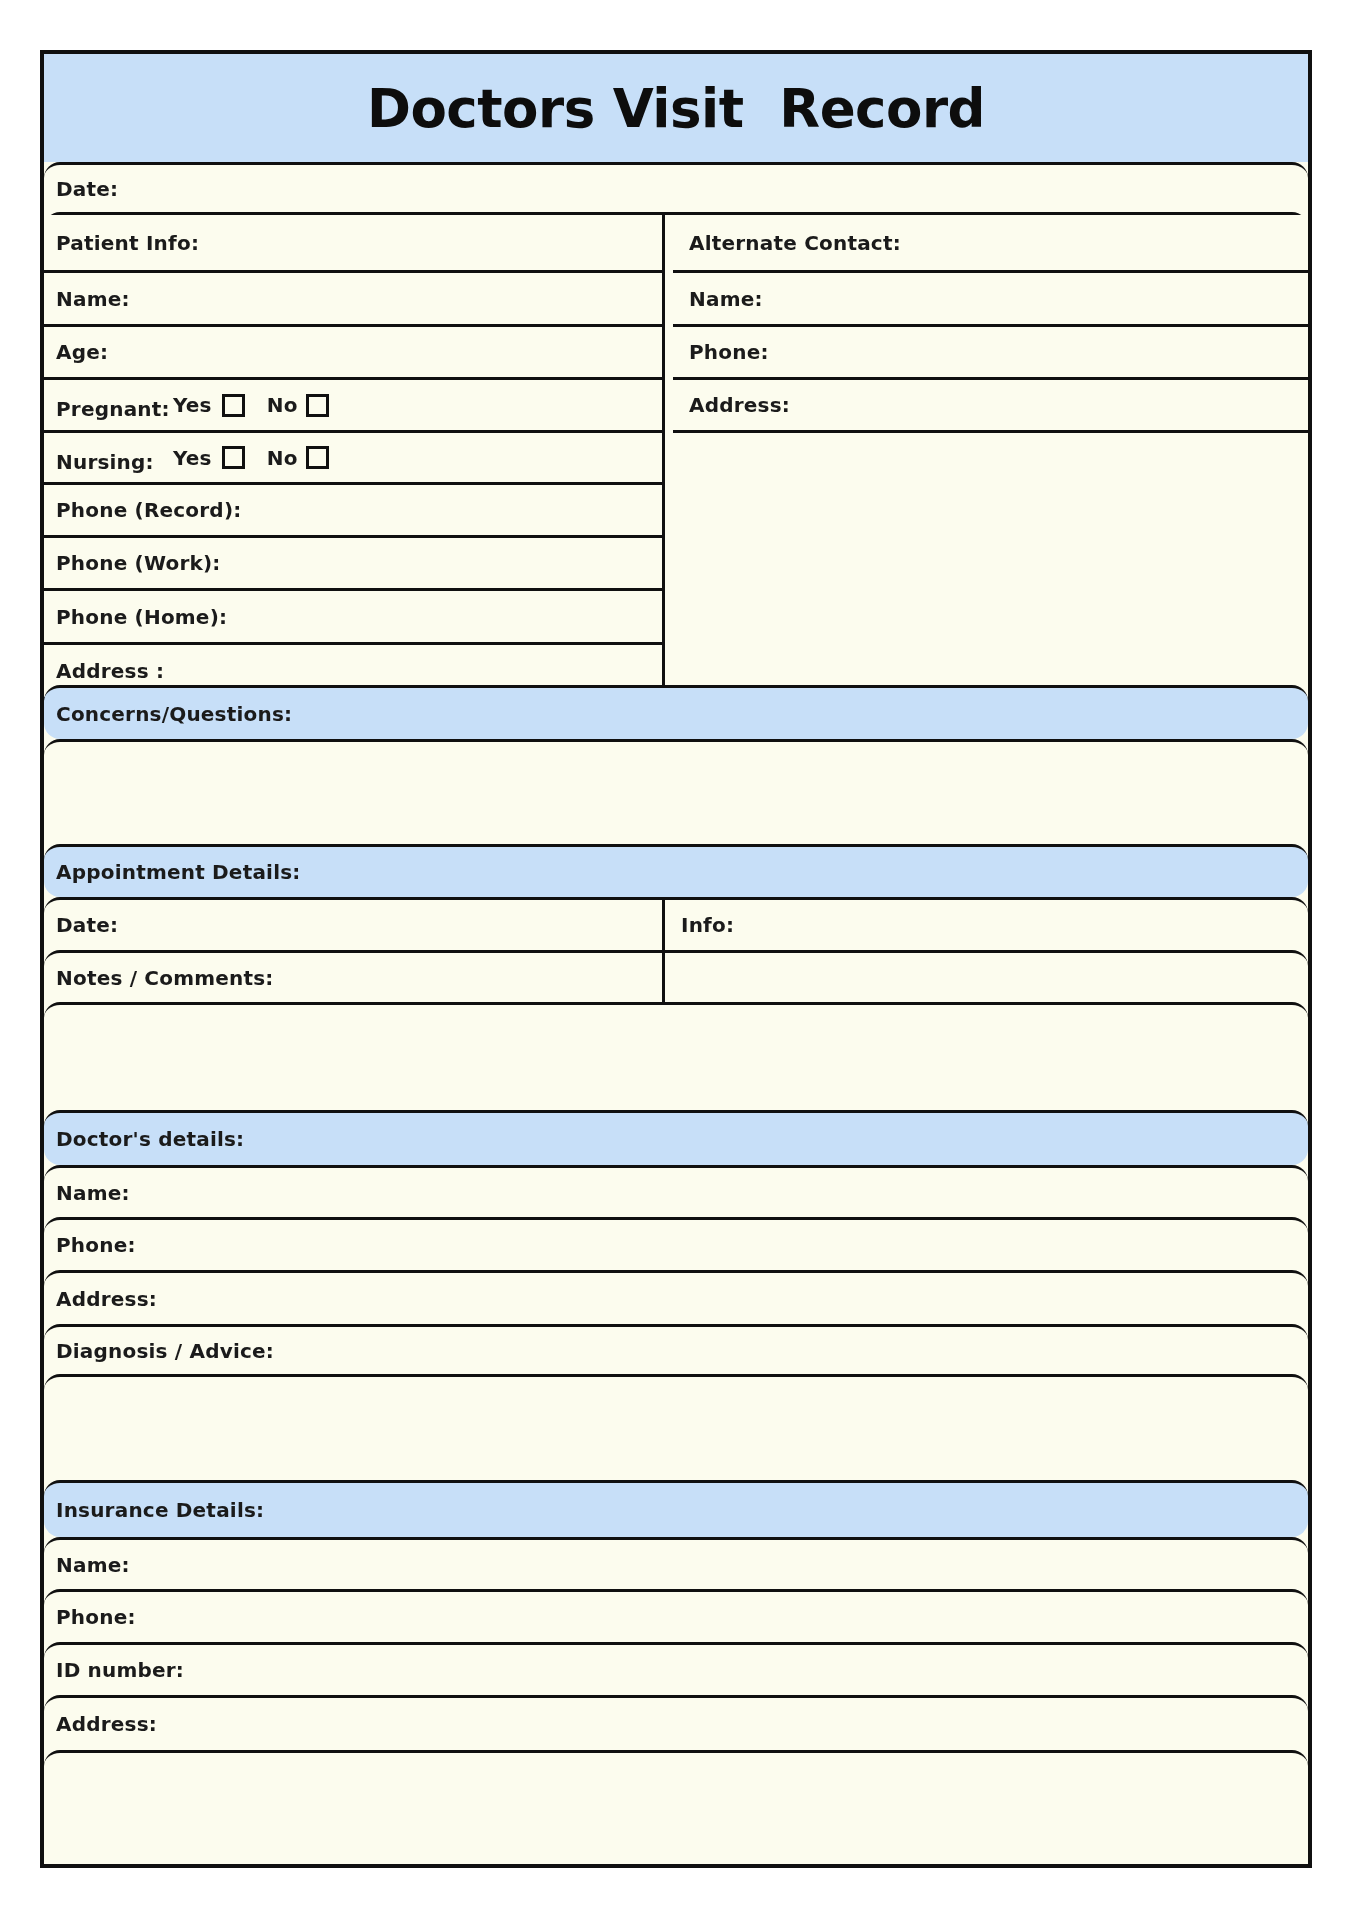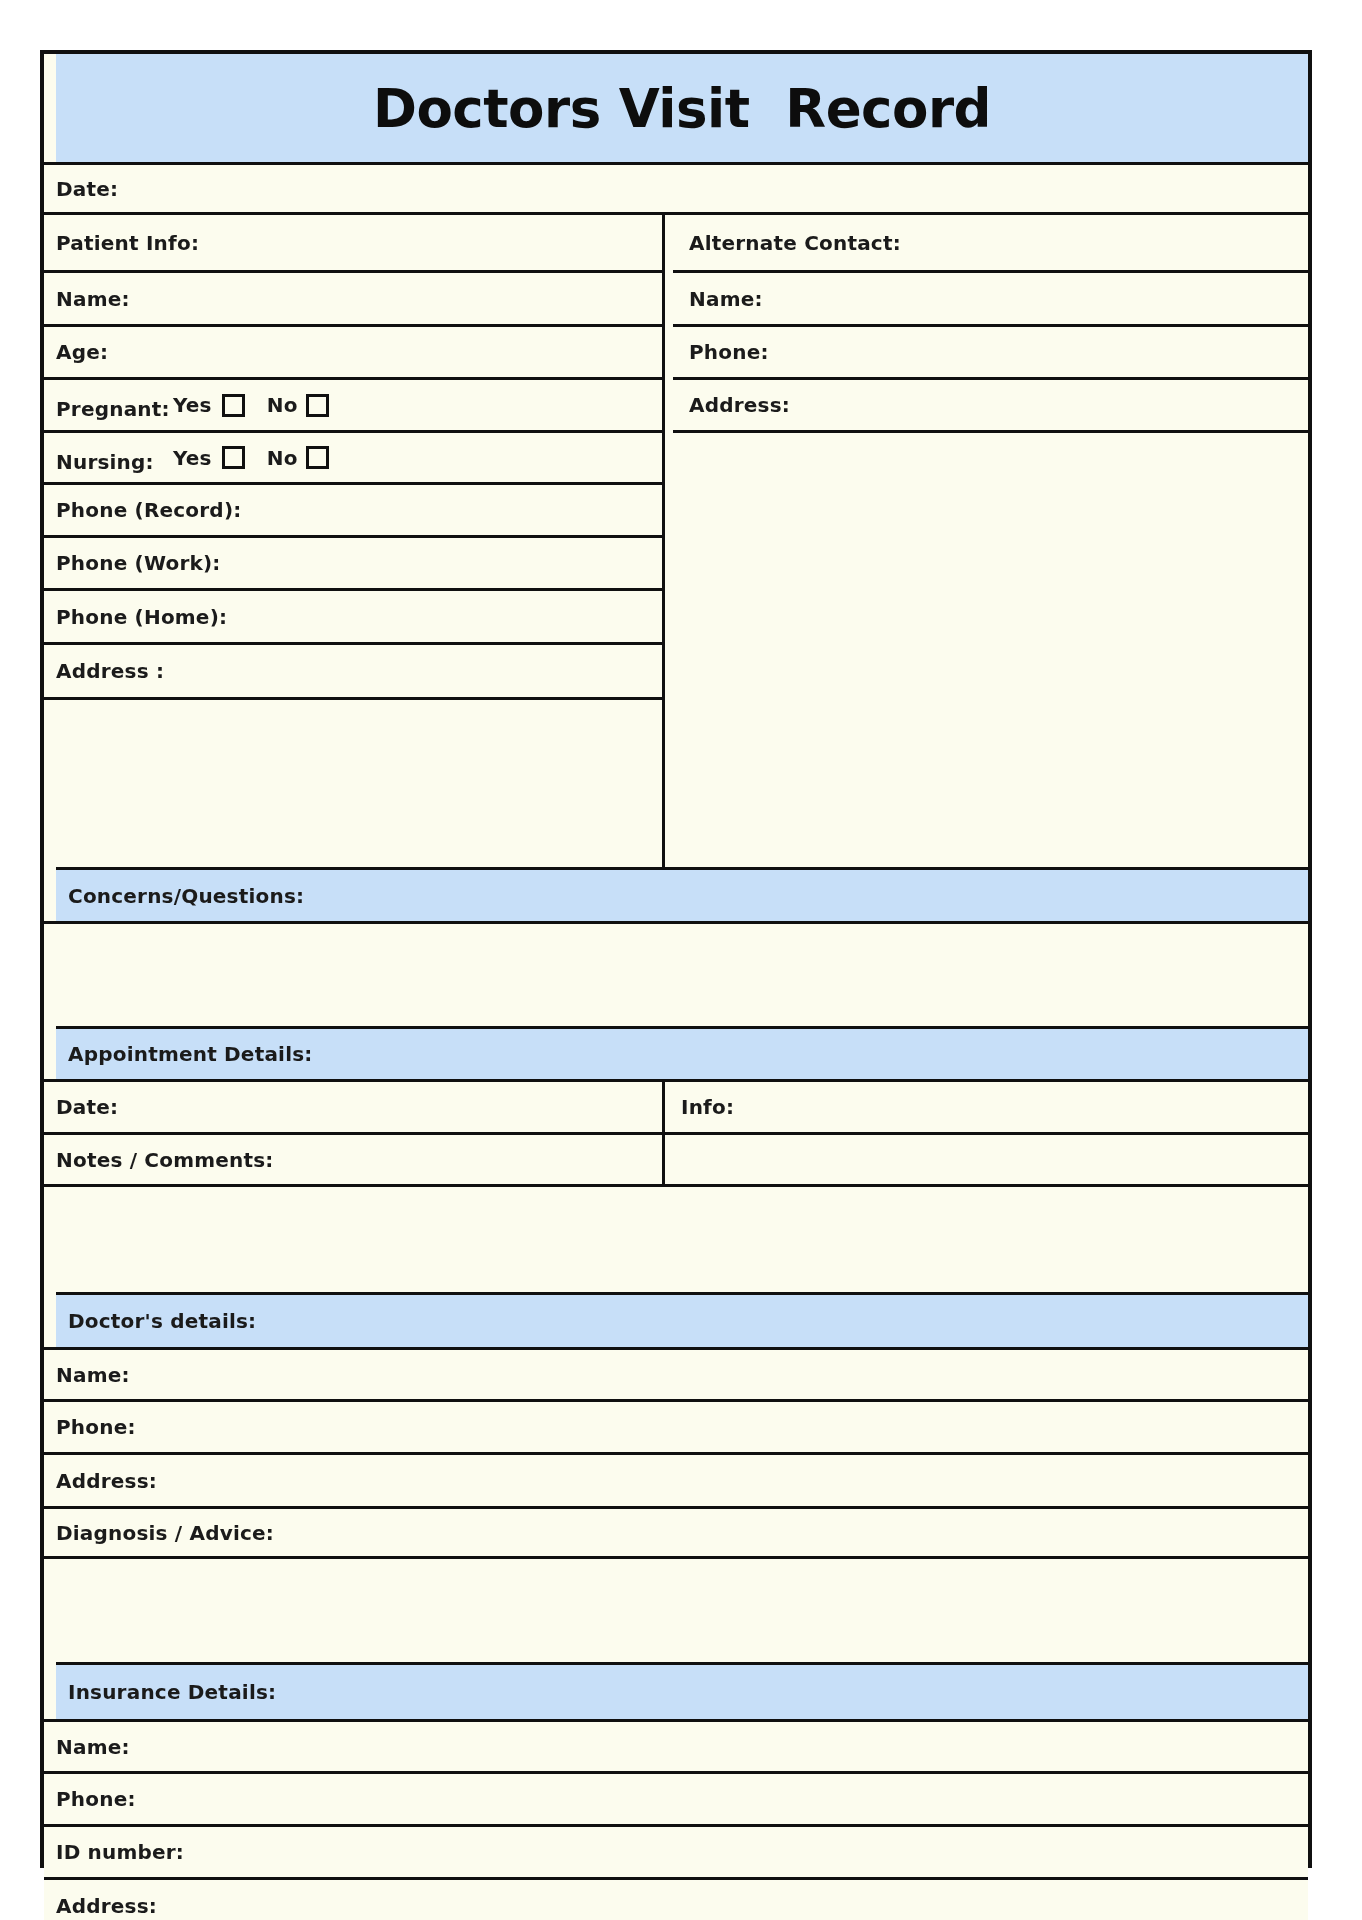--- a/index.html
+++ b/index.html
@@ -12,22 +12,22 @@
   *{margin:0;padding:0;box-sizing:border-box;}
   html,body{width:1362px;height:1920px;background:var(--page_white);
     font-family:"DejaVu Sans","Liberation Sans",sans-serif;}
   .form{
     position:absolute;left:40px;top:50px;width:1272px;height:1818px;
     border:4px solid var(--border_black);
     background:var(--cell_cream);
     display:flex;flex-direction:column;
   }
   .row{flex:0 0 auto;display:flex;align-items:center;background:var(--cell_cream);}
-  .row + .row{border-top:3px solid var(--border_black);}
-  .band{background:var(--band_blue);margin-left:12px;}
+  .row + .row{border-top:3px solid var(--border_black);border-radius:16px;}
+  .band{background:var(--band_blue);}
   .lbl{font-weight:700;font-size:20px;color:var(--text_dark);letter-spacing:.2px;}
   .pad{padding-left:12px;}
   .padr{padding-left:16px;}
   .title-band{justify-content:center;}
   .title-band .ttl{
     font-size:53px;font-weight:700;color:#0d0d0d;letter-spacing:-.5px;white-space:pre;
   }
   .cols{display:flex;align-items:stretch;padding:0;}
   .col{display:flex;flex-direction:column;background:var(--cell_cream);}
   .col-left{flex:0 0 621px;border-right:3px solid var(--border_black);}
@@ -52,21 +52,21 @@
 <div class="form">
 
   <div class="row band title-band" style="height:108px">
     <span class="ttl">Doctors Visit  Record</span>
   </div>
 
   <div class="row" style="height:50px">
     <span class="lbl pad">Date:</span>
   </div>
 
-  <div class="row cols" style="height:655px">
+  <div class="row cols" style="height:473px">
     <div class="col col-left">
       <div class="prow" style="height:55px">
         <span class="lbl pad">Patient Info:</span>
       </div>
       <div class="prow" style="height:54px">
         <span class="lbl pad">Name:</span>
       </div>
       <div class="prow" style="height:53px">
         <span class="lbl pad">Age:</span>
       </div>

